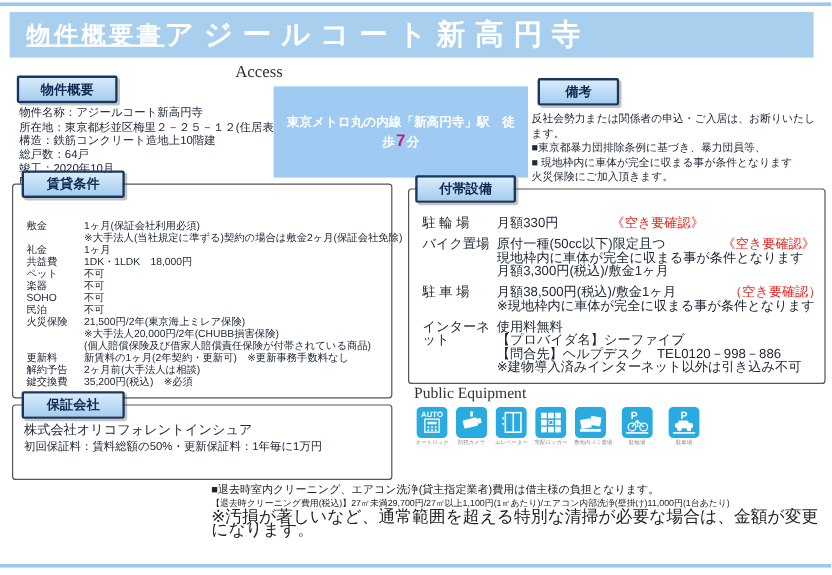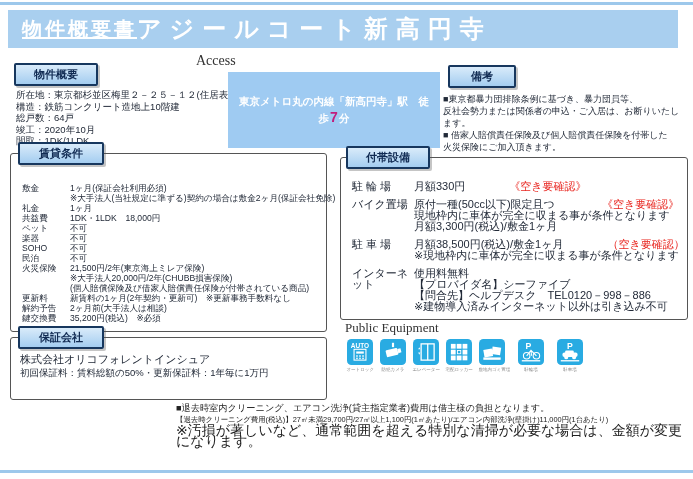--- a/index.html
+++ b/index.html
@@ -80,38 +80,39 @@
 
   <div class="header">
     <span class="doc-type">物件概要書</span>
     <span class="doc-title">アジールコート新高円寺</span>
   </div>
 
   <div class="access-label">Access</div>
 
   <div class="badge overview-badge">物件概要</div>
   <div class="overview-lines">
+    <div>物件名称：アジールコート新高円寺</div>
     <div>所在地：東京都杉並区梅里２－２５－１２(住居表示)</div>
     <div>構造：鉄筋コンクリート造地上10階建</div>
     <div>総戸数：64戸</div>
     <div>竣工：2020年10月</div>
     <div>間取：1DK/1LDK</div>
   </div>
 
   <div class="access-box">
     <span>
       <span>東京メトロ丸の内線「新高円寺」駅　徒歩</span><span class="walk-min">7</span><span>分</span>
     </span>
   </div>
 
   <div class="badge remarks-badge">備考</div>
   <div class="remarks-lines">
+    <div>反社会勢力または関係者の申込・ご入居は、お断りいたします。</div>
     <div>■東京都暴力団排除条例に基づき、暴力団員等、</div>
-    <div>反社会勢力または関係者の申込・ご入居は、お断りいたします。</div>
-    <div>■ 借家人賠償責任保険及び個人賠償責任保険を付帯した</div>
+    <div>■ 現地枠内に車体が完全に収まる事が条件となります</div>
     <div>火災保険にご加入頂きます。</div>
   </div>
 
   <div class="panel rental-panel"></div>
   <div class="badge rental-badge">賃貸条件</div>
   <div class="rental-rows">
     <div class="row">
       <span class="rlabel">敷金</span>
       <span class="rlines">
           <span class="line">1ヶ月(保証会社利用必須)</span>

